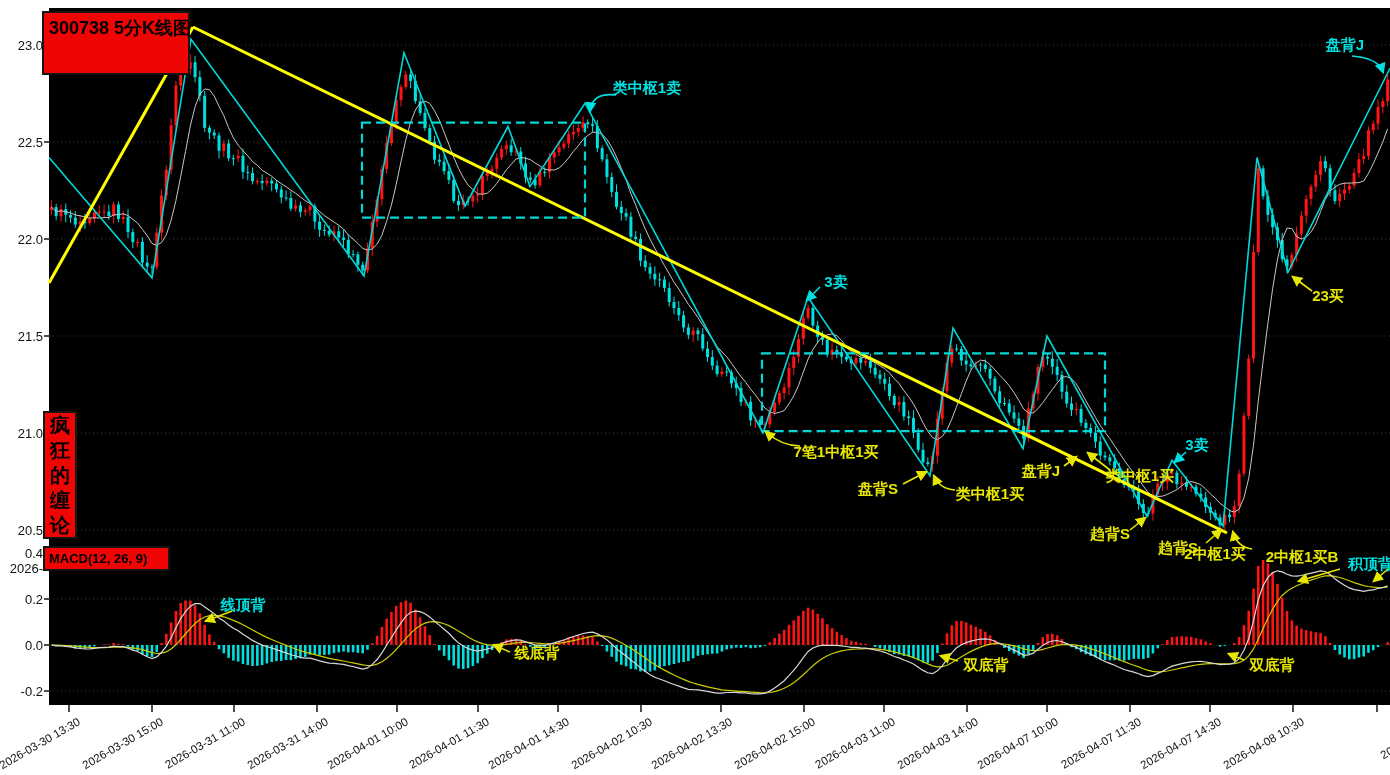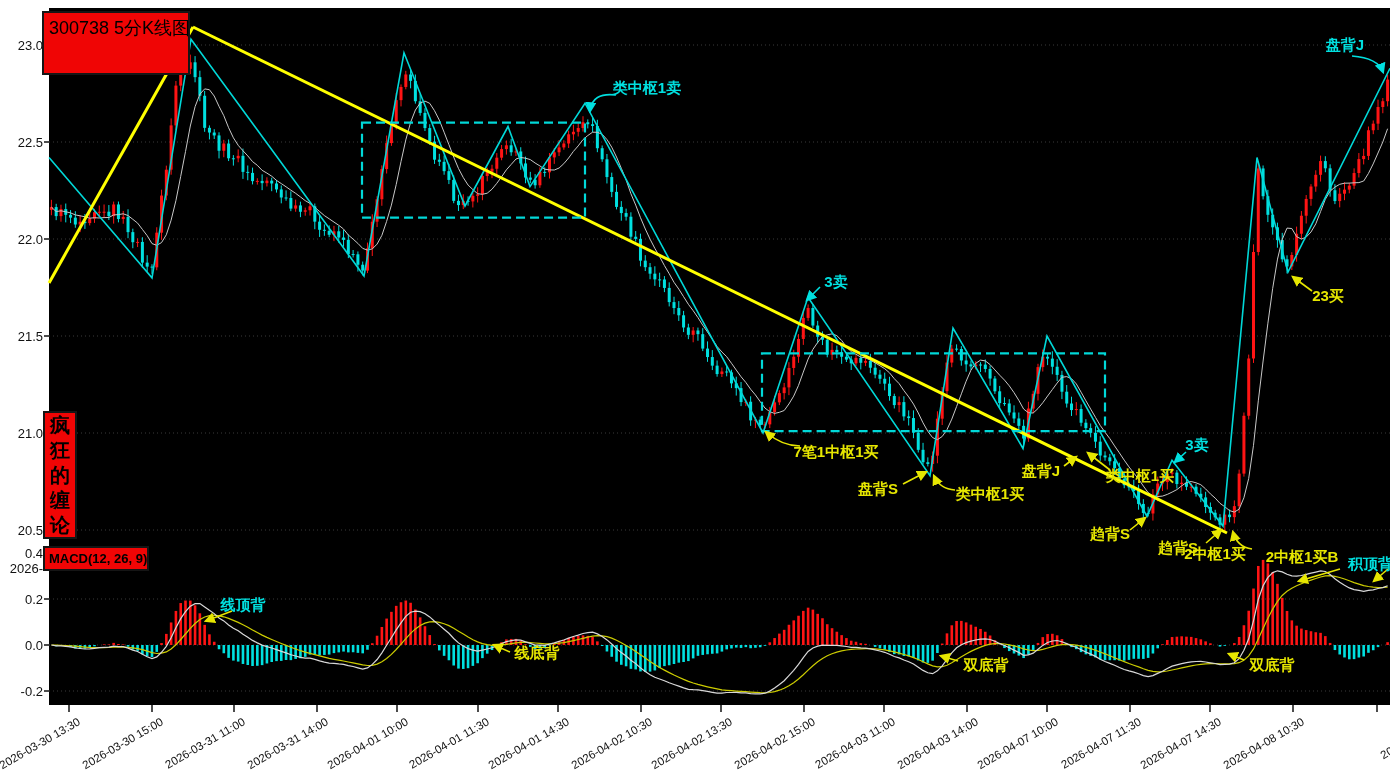--- a/index.html
+++ b/index.html
@@ -1,25 +1,25 @@
 <!DOCTYPE html>
 <html><head>
 <meta charset="utf-8">
 <style>
   html,body{margin:0;padding:0;background:#e8e8e8;}
   .stage{position:relative;width:1390px;height:775px;background:#ffffff;overflow:hidden;
          font-family:"Liberation Sans","DejaVu Sans",sans-serif;}
   svg{position:absolute;left:0;top:0;}
   .overlay{position:absolute;box-sizing:border-box;color:#000;}
   .title-box{left:42px;top:11px;width:148px;height:64px;background:#f00505;border:2px solid #151515;
-             font-size:18px;font-weight:normal;padding:3px 0 0 5px;letter-spacing:0px;white-space:nowrap;}
+             font-size:18px;font-weight:bold;padding:3px 0 0 5px;letter-spacing:0px;white-space:nowrap;}
   .watermark{left:43px;top:411px;width:34px;height:128px;background:#f00505;border:2px solid #151515;
              display:flex;flex-direction:column;align-items:center;justify-content:space-around;
              font-size:20px;font-weight:bold;line-height:24px;}
-  .macd-box{left:43px;top:546px;width:106px;height:25px;background:#f00505;border:2px solid #151515;
+  .macd-box{left:43px;top:546px;width:127px;height:25px;background:#f00505;border:2px solid #151515;
             font-size:13px;font-weight:bold;line-height:21px;padding-left:4px;white-space:nowrap;}
   .banner{left:37px;top:675px;width:574px;height:33px;background:#ffff00;border:2px solid #000;
           font-size:19px;font-weight:bold;line-height:28px;padding-left:5px;white-space:nowrap;overflow:hidden;}
 </style>
 </head>
 <body>
 
 <div class="stage">
   <svg id="chart-svg" width="1390" height="775" viewBox="0 0 1390 775">
       <defs>

